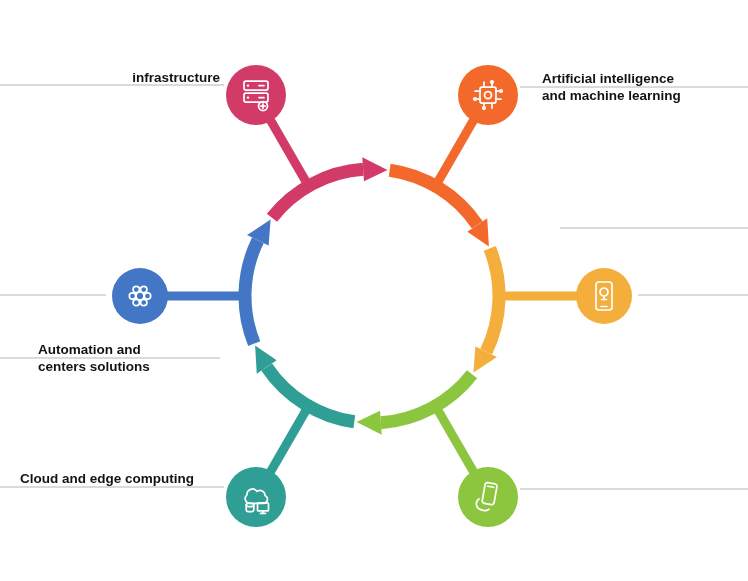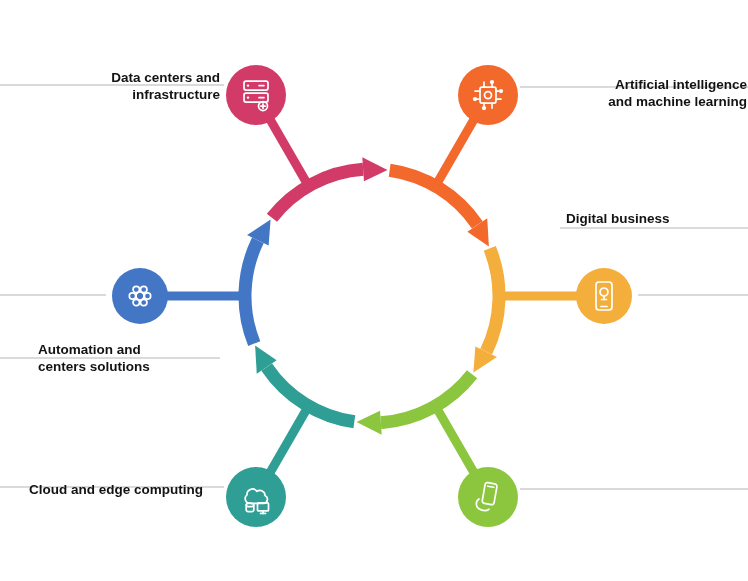--- a/index.html
+++ b/index.html
@@ -14,24 +14,24 @@
   .g3{left:560px;top:227px;width:188px;}
   .g4{left:520px;top:488px;width:228px;}
   .g5{left:0;top:486px;width:224px;}
   .g6{left:0;top:357px;width:220px;}
   .g7{left:0;top:294px;width:106px;}
   .g8{left:638px;top:294px;width:110px;}
   .label{
     position:absolute;z-index:3;font-weight:700;font-size:13.5px;line-height:17px;color:#131313;
   }
   .label-1{left:28px;top:69px;width:192px;text-align:right;}
-  .label-2{left:542px;top:76px;width:205px;text-align:right;}
+  .label-2{left:542px;top:70px;width:205px;text-align:left;}
   .label-3{left:566px;top:210px;width:180px;text-align:left;}
   .label-4{left:542px;top:472px;width:205px;text-align:left;}
-  .label-5{left:20px;top:470px;width:192px;text-align:center;margin-top:11px;}
+  .label-5{left:20px;top:470px;width:192px;text-align:left;}
   .label-6{left:38px;top:341px;width:200px;text-align:left;}
 </style>
 </head>
 <body>
 
 <div class="page">
 
   <div class="gline g1"></div>
   <div class="gline g2"></div>
   <div class="gline g3"></div>
@@ -120,29 +120,27 @@
         <circle cx="7.5" cy="0" r="3.2"></circle>
         <circle cx="3.75" cy="6.5" r="3.2"></circle>
         <circle cx="-3.75" cy="6.5" r="3.2"></circle>
         <circle cx="-7.5" cy="0" r="3.2"></circle>
         <circle cx="-3.75" cy="-6.5" r="3.2"></circle>
         <circle cx="3.75" cy="-6.5" r="3.2"></circle>
       </g>
     </svg>
 
   <div class="label label-1">
-    <div>Data centers and</div>
     <div>infrastructure</div>
   </div>
   <div class="label label-2">
     <div>Artificial intelligence</div>
     <div>and machine learning</div>
   </div>
   <div class="label label-3">
-    <div>Digital business</div>
   </div>
   <div class="label label-4">
   </div>
   <div class="label label-5">
     <div>Cloud and edge computing</div>
   </div>
   <div class="label label-6">
     <div>Automation and</div>
     <div>centers solutions</div>
   </div>

